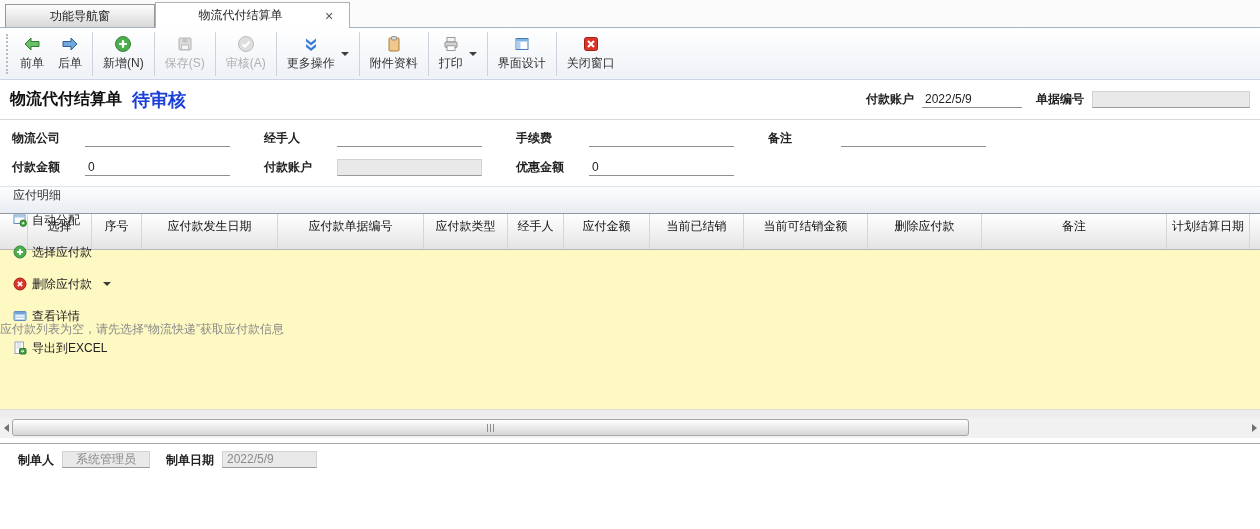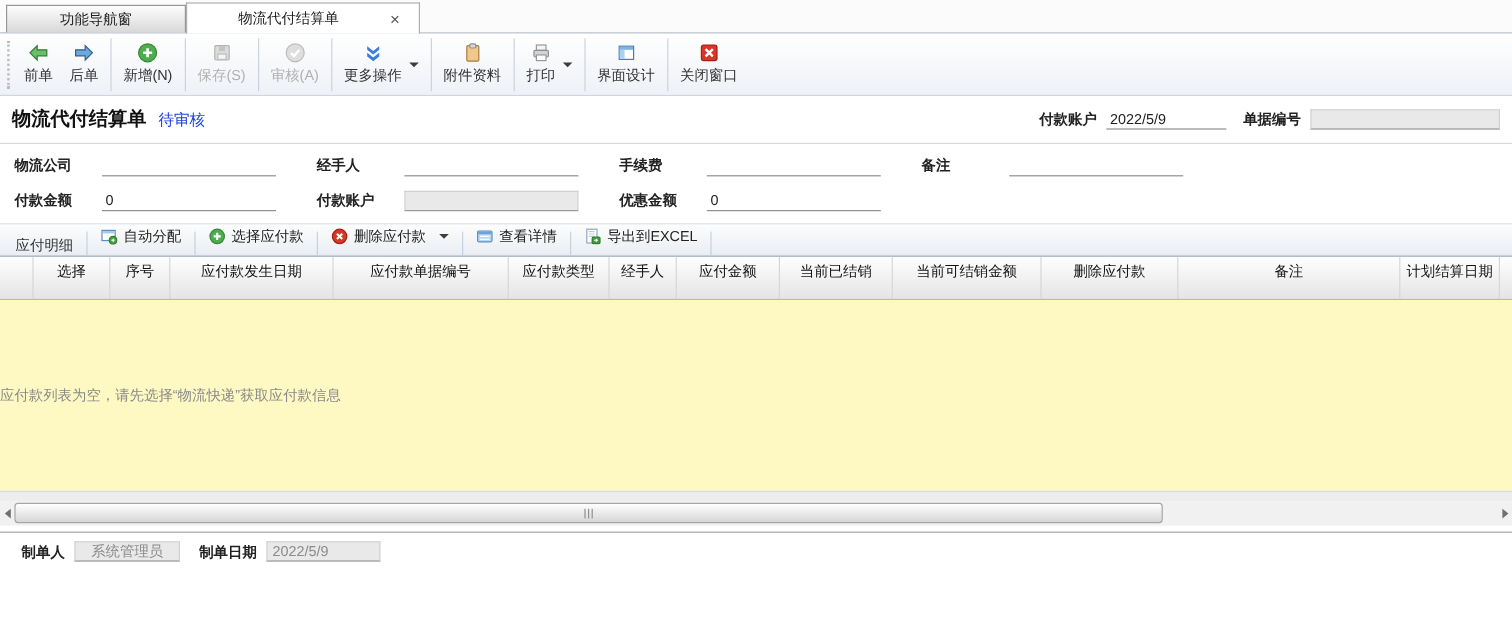--- a/index.html
+++ b/index.html
@@ -26,37 +26,37 @@
   .tbtn .lbl { font-size:12px; color:#333; white-space:nowrap; }
   .tbtn.disabled .lbl { color:#b0b0b0; }
   .tsep { width:1px; height:44px; background:#ccd3de; margin:0 3px; }
   .dd-arrow { width:0; height:0; border-left:4px solid transparent; border-right:4px solid transparent;
     border-top:4px solid #3c3c3c; margin-left:6px; cursor:pointer; }
   .icon18 { width:18px; height:18px; display:block; }
 
   
   .titlebar { height:40px; border-bottom:1px solid #d9d9d9; display:flex; align-items:center; padding:0 10px; }
   .doc-title { font-size:16px; font-weight:bold; color:#111; }
-  .doc-status { font-size:13px; font-weight:normal; color:#1a3fd6; margin-left:10px; }
+  .doc-status { font-size:18px; font-weight:bold; color:#1a3fd6; margin-left:10px; }
   .title-fields { margin-left:auto; display:flex; align-items:center; }
   .f-label { font-weight:bold; color:#222; white-space:nowrap; }
   .u-input { border-bottom:1px solid #8f8f8f; height:17px; line-height:16px; padding:0 3px; color:#222; }
   .g-input { background:#e9e9e9; border:1px solid #d2d2d2; border-bottom:1px solid #9a9a9a;
     height:17px; line-height:15px; padding:0 4px; color:#777; }
 
   
   .form { height:66px; padding:4px 0 0 0; }
   .form-row { display:flex; align-items:center; height:29px; padding-left:12px; }
   .fgroup { display:flex; align-items:center; margin-right:34px; }
   .fgroup .f-label { width:73px; }
   .fgroup .u-input, .fgroup .g-input { width:145px; }
 
   
   .subtoolbar { height:28px; background:linear-gradient(#fdfdfd,#e9edf2); border-top:1px solid #dde3ea;
-    border-bottom:1px solid #8e98a5; display:flex; align-items:flex-end; padding:0 4px; }
+    border-bottom:1px solid #8e98a5; display:flex; align-items:flex-start; padding:0 4px;flex-direction:column; }
   .sub-title { padding:0 9px; color:#333; }
   .ssep { width:1px; height:20px; background:#c9d1dc; margin:0 2px; }
   .sbtn { display:flex; align-items:center; gap:5px; padding:16px 9px; height:24px; cursor:pointer; color:#222; }
   .icon14 { width:14px; height:14px; display:block; }
 
   
   .grid-header { height:36px; display:flex; background:linear-gradient(#ffffff,#e4e4e4);
     border-bottom:1px solid #b8b8b8; }
   .gh-cell { height:100%; line-height:25px; text-align:center; border-right:1px solid #d6d6d6;
     white-space:nowrap; overflow:hidden; color:#111; cursor:default; }

